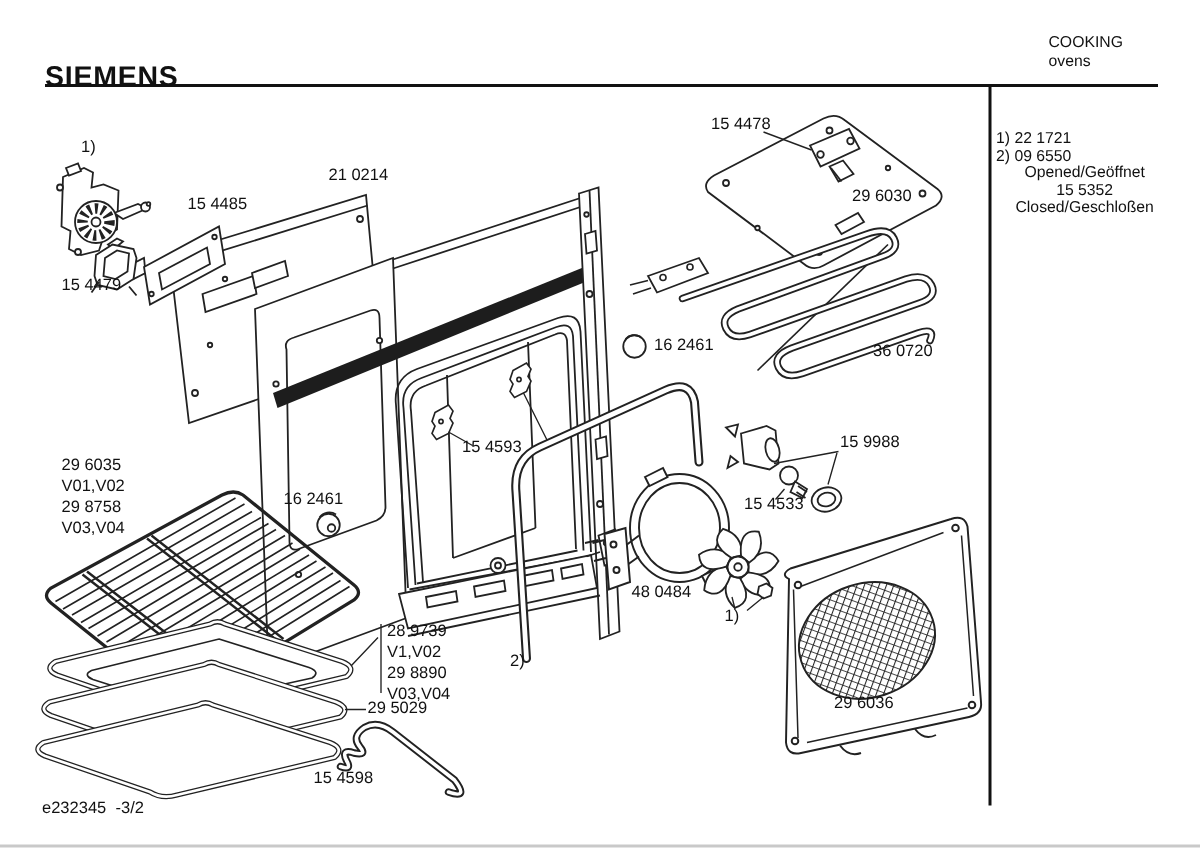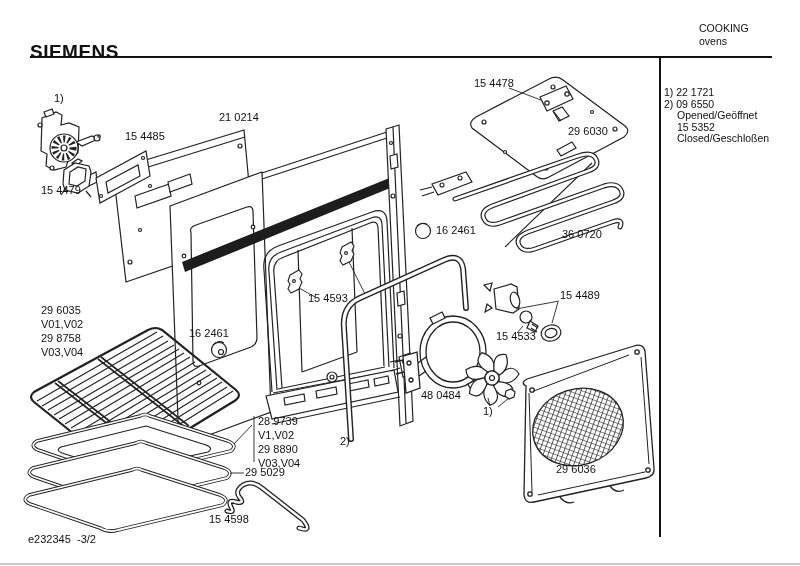--- a/index.html
+++ b/index.html
@@ -5,21 +5,21 @@
   html,body{margin:0;padding:0;background:#ffffff;}
   #page{position:relative;width:800px;height:566px;background:#fff;
         font-family:"Liberation Sans",sans-serif;color:#111;overflow:hidden;}
   .abs{position:absolute;}
   .brand{font-size:19px;font-weight:800;letter-spacing:.5px;margin-top:19px;}
   .models{font-size:10.5px;line-height:13px;white-space:nowrap;}
   .category{font-size:10.5px;line-height:13px;white-space:nowrap;}
   .rule-h{position:absolute;background:#111;height:1.5px;}
   .rule-v{position:absolute;background:#111;width:1.5px;}
   .legend{position:absolute;font-size:10.5px;line-height:11.6px;white-space:nowrap;}
-  .legend .indent{padding-left:13px;}
+  .legend .indent{padding-left:13px;text-align:center;}
   .plabel{position:absolute;font-size:11px;line-height:12px;white-space:nowrap;color:#111;}
   .footer-text{position:absolute;font-size:11px;white-space:nowrap;}
   .scanline{position:absolute;left:0;top:563px;width:800px;height:1.5px;background:#c9c9c9;}
   svg{position:absolute;left:0;top:0;}
   svg *{vector-effect:none;}
 </style>
 </head>
 <body>
 
 <div id="page">
@@ -246,30 +246,30 @@
     <div class="indent">Closed/Geschloßen</div>
   </div>
 
   <div class="plabel" style="left:54px;top:92px;">1)</div>
   <div class="plabel" style="left:219px;top:111px;">21 0214</div>
   <div class="plabel" style="left:125px;top:130px;">15 4485</div>
   <div class="plabel" style="left:41px;top:184px;">15 4479</div>
   <div class="plabel" style="left:474px;top:77px;">15 4478</div>
   <div class="plabel" style="left:568px;top:125px;">29 6030</div>
   <div class="plabel" style="left:436px;top:224px;">16 2461</div>
-  <div class="plabel" style="left:562px;top:228px;">36 0720</div>
+  <div class="plabel" style="left:582px;top:228px;">36 0720</div>
   <div class="plabel" style="left:308px;top:292px;">15 4593</div>
 
   <div class="plabel" style="left:41px;top:304px;">29 6035</div>
   <div class="plabel" style="left:41px;top:318px;">V01,V02</div>
   <div class="plabel" style="left:41px;top:332px;">29 8758</div>
   <div class="plabel" style="left:41px;top:346px;">V03,V04</div>
 
   <div class="plabel" style="left:189px;top:327px;">16 2461</div>
-  <div class="plabel" style="left:560px;top:289px;">15 4489</div>
+  <div class="plabel" style="left:560px;top:289px;">15 9988</div>
   <div class="plabel" style="left:496px;top:330px;">15 4533</div>
   <div class="plabel" style="left:421px;top:389px;">48 0484</div>
   <div class="plabel" style="left:483px;top:405px;">1)</div>
   <div class="plabel" style="left:556px;top:463px;">29 6036</div>
 
   <div class="plabel" style="left:258px;top:415px;">28 9739</div>
   <div class="plabel" style="left:258px;top:429px;">V1,V02</div>
   <div class="plabel" style="left:258px;top:443px;">29 8890</div>
   <div class="plabel" style="left:258px;top:457px;">V03,V04</div>
   <div class="plabel" style="left:245px;top:466px;">29 5029</div>

